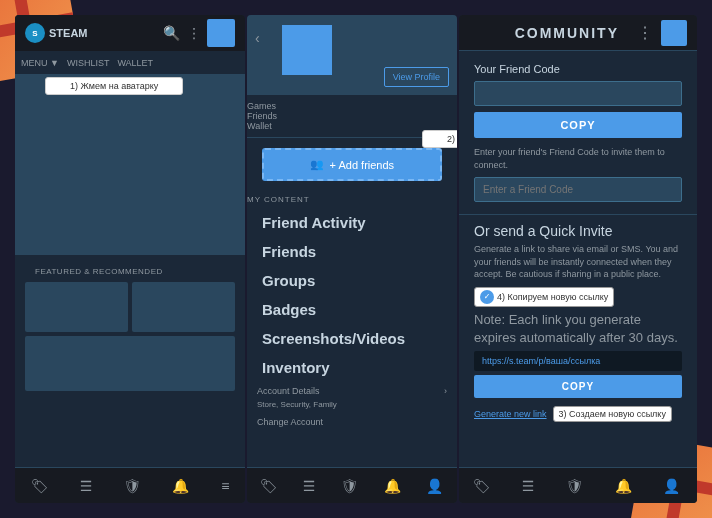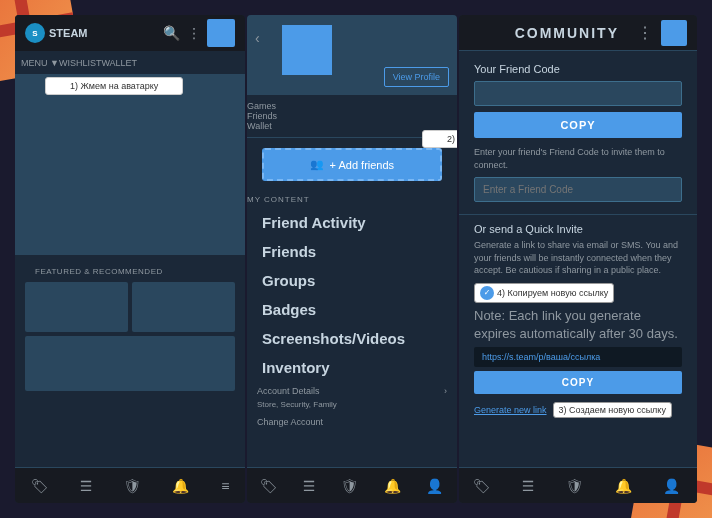--- a/index.html
+++ b/index.html
@@ -66,20 +66,21 @@
       width: 28px; height: 28px;
       background: #4c9be8;
       border-radius: 2px;
       border: 2px solid #4c9be8;
     }
 
     .steam-tabs {
       background: #1b2838;
       display: flex;
       padding: 2px 6px;
+      gap: 8px;
       font-size: 9px;
       color: #8f98a0;
       border-bottom: 1px solid #2a475e;
       height: 24px;
       align-items: center;
     }
 
     .steam-tab {
       cursor: pointer;
       color: #8f98a0;
@@ -345,21 +346,21 @@
       border-radius: 2px;
     }
 
     .divider-section {
       padding: 8px 15px;
       border-top: 1px solid #2a475e;
     }
 
     .quick-invite-title {
       color: #c7d5e0;
-      font-size: 11px;
+      font-size: 14px;
       margin-bottom: 4px;
     }
 
     .quick-invite-text {
       font-size: 9px;
       color: #8f98a0;
       line-height: 1.4;
       margin-bottom: 6px;
     }
 

